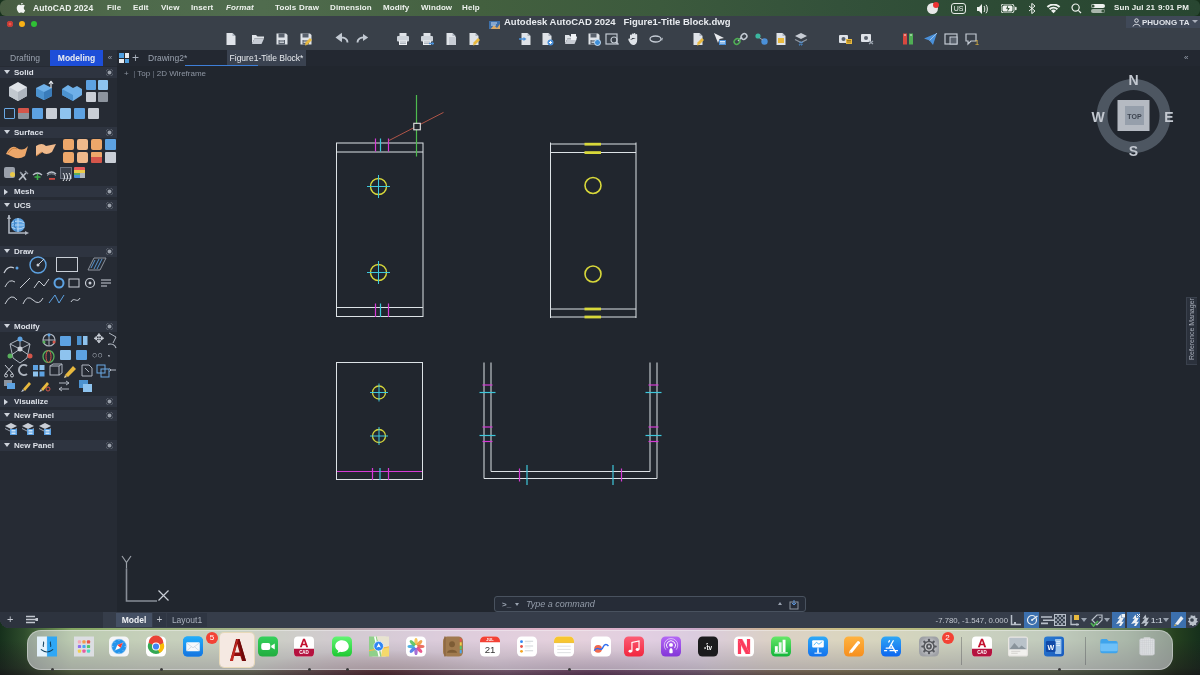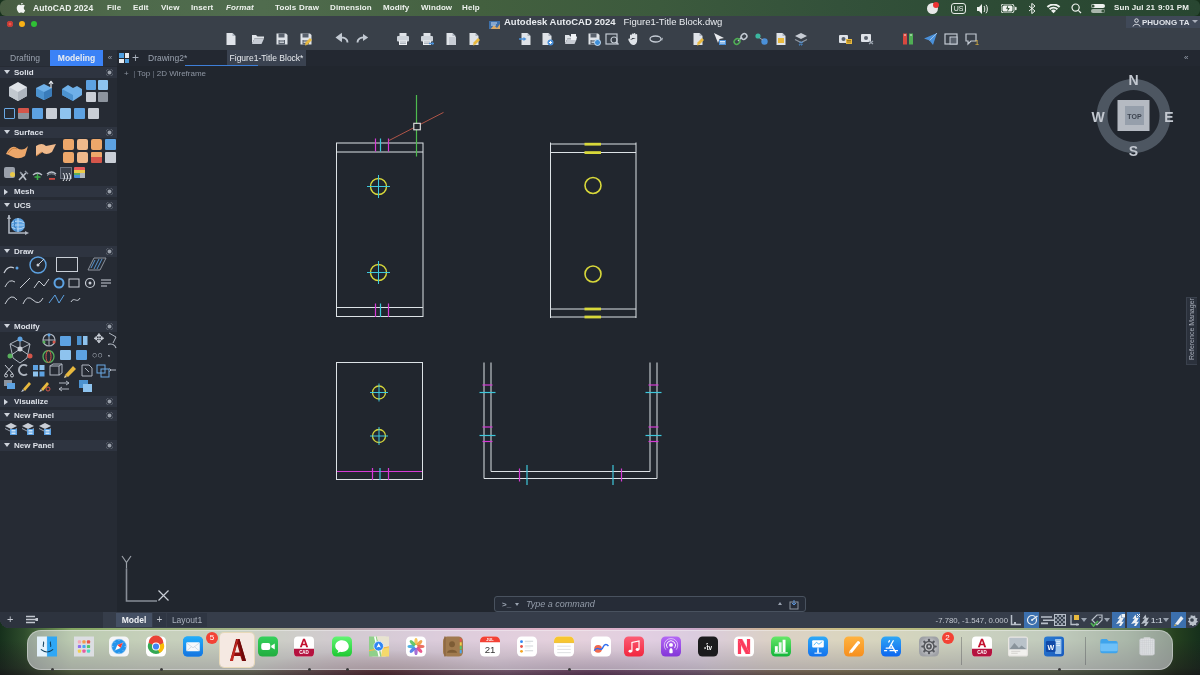--- a/index.html
+++ b/index.html
@@ -65,21 +65,21 @@
       <span class="tl" style="left:6.6px;background:#f0554c;box-shadow:inset 0 0 0 1.5px #c13b34;"></span>
       <span class="tl" style="left:18.6px;background:#f9b115;"></span>
       <span class="tl" style="left:30.6px;background:#2fc135;"></span>
       <div class="abs" style="left:489px;top:1px;width:11px;height:10px;">
         <svg width="11" height="10" viewBox="0 0 11 10">
             <rect x="0" y="0" width="11" height="10" fill="#3d6fa8"></rect>
             <path d="M0 10 L5 4 L8 7 L11 3 V10 Z" fill="#d8a865"></path>
             <path d="M2 4 h5 M2 2 h6" stroke="#cfe0f2" stroke-width="1.2"></path>
           </svg>
       </div>
-      <span class="abs" style="left:504px;top:0px;color:#e8ebef;font-size:9.5px;font-weight:700;white-space:nowrap;">Autodesk AutoCAD 2024&nbsp;&nbsp;&nbsp;<span style="font-weight:400;">Figure1-Title Block.dwg</span></span>
+      <span class="abs" style="left:504px;top:0px;color:#e8ebef;font-size:9.5px;font-weight:700;white-space:nowrap;">Autodesk AutoCAD 2024&nbsp;&nbsp;&nbsp;<span style="font-weight:700;">Figure1-Title Block.dwg</span></span>
       <div class="abs" style="left:1126px;top:0;width:74px;height:12px;background:#404958;color:#dfe3e9;">
         <svg class="abs" style="left:6px;top:2px;" width="9" height="9" viewBox="0 0 9 9">
             <circle cx="4.5" cy="2.6" r="1.8" fill="none" stroke="#dfe3e9" stroke-width="1"></circle>
             <path d="M1 8.5 C1.5 5.6 7.5 5.6 8 8.5" fill="none" stroke="#dfe3e9" stroke-width="1"></path>
           </svg>
         <span class="abs" style="left:16px;top:1.5px;font-size:8px;font-weight:700;">PHUONG TA</span>
         <span class="abs" style="right:2px;top:4px;width:0;height:0;border-left:3px solid transparent;border-right:3px solid transparent;border-top:3.5px solid #aab0bb;"></span>
       </div>
     </div>
     <div id="toolbar" class="abs">
@@ -230,21 +230,21 @@
             <rect x="1" y="2" width="12" height="10" fill="none" stroke="#c3cad3" stroke-width="1.2"></rect>
             <rect x="6" y="5" width="7" height="7" fill="#59616c" stroke="#c3cad3" stroke-width="1"></rect>
           </svg></span>
       <span class="abs" style="left:965px;top:3px;width:16px;height:14px;"><svg width="15" height="14" viewBox="0 0 15 14">
             <path d="M1 2h10v7H6L3 12V9H1z" fill="none" stroke="#c3cad3" stroke-width="1.2"></path>
             <text x="12" y="13" font-size="8" fill="#e8b93e" text-anchor="middle" font-family="Liberation Sans">1</text>
           </svg></span>
     </div>
     <div id="tabrow" class="abs">
       <div class="abs" style="left:0;top:0;width:50px;height:16px;background:#2a303a;color:#9aa2af;font-size:8.5px;line-height:16px;text-align:center;">Drafting</div>
-      <div class="abs" style="left:50px;top:0;width:53px;height:16px;background:#3b82f6;color:#e9ecf0;font-size:8.5px;line-height:16px;text-align:center;font-weight:700;">Modeling</div>
+      <div class="abs" style="left:50px;top:0;width:53px;height:16px;background:#1d4ed8;color:#e9ecf0;font-size:8.5px;line-height:16px;text-align:center;font-weight:700;">Modeling</div>
       <div class="abs" style="left:103px;top:0;width:14px;height:16px;background:#2a303a;color:#9aa2af;font-size:8px;line-height:15px;text-align:center;">«</div>
       <div class="abs" style="left:119px;top:3px;width:10px;height:10px;">
         <span class="abs" style="left:0;top:0;width:4.5px;height:4.5px;background:#4f9fe0;"></span>
         <span class="abs" style="left:5.5px;top:0;width:4.5px;height:4.5px;background:#e8ebef;"></span>
         <span class="abs" style="left:0;top:5.5px;width:4.5px;height:4.5px;background:#e8ebef;"></span>
         <span class="abs" style="left:5.5px;top:5.5px;width:4.5px;height:4.5px;background:#4f9fe0;"></span>
       </div>
       <div class="abs" style="left:132px;top:0;color:#aab2bd;font-size:12px;line-height:16px;">+</div>
       <div class="abs" style="left:148px;top:0;color:#9aa2af;font-size:8.5px;line-height:16px;">Drawing2*</div>
       <div class="abs" style="left:227px;top:0;width:79px;height:16px;background:#3a4250;color:#e9ecf0;font-size:8.5px;line-height:16px;text-align:center;">Figure1-Title Block*</div>

